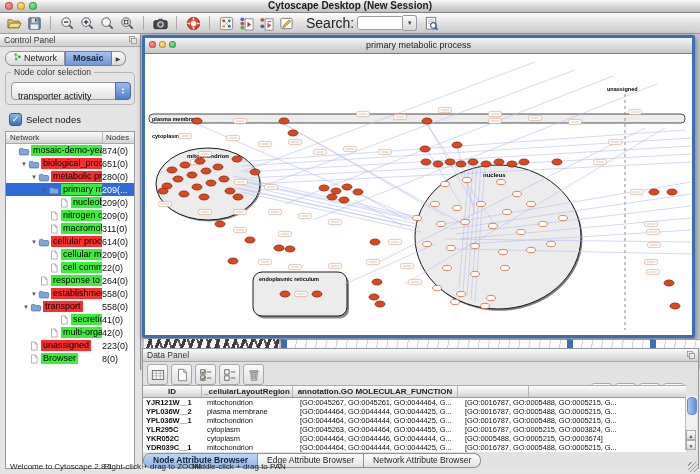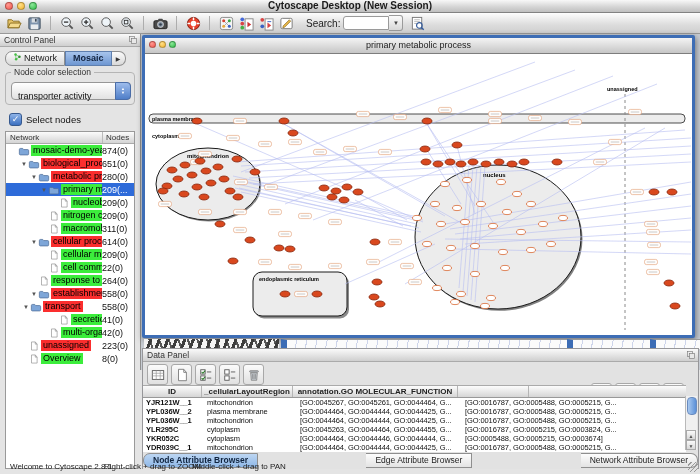--- a/index.html
+++ b/index.html
@@ -10,21 +10,21 @@
   .light{width:8px;height:8px;border-radius:50%;border:1px solid rgba(0,0,0,.28);box-sizing:border-box;}
   .light.red{background:radial-gradient(circle at 35% 30%,#ff9a92,#f4554c);}
   .light.yellow{background:radial-gradient(circle at 35% 30%,#ffe08a,#f5b52e);}
   .light.green{background:radial-gradient(circle at 35% 30%,#8ee69a,#2fbf47);}
   .wtitle{position:absolute;left:0;right:0;top:0;text-align:center;font-size:10px;font-weight:bold;line-height:12px;color:#1a1a1a;}
   
   .toolbar{position:absolute;top:13px;left:0;right:0;height:20px;background:linear-gradient(#fdfdfd,#dcdcdc 60%,#cfcfcf);border-bottom:1px solid #999;display:flex;align-items:center;padding-left:4px;}
   .ticon{width:20px;height:17px;display:inline-flex;align-items:center;justify-content:center;}
   .ticon svg{width:15px;height:15px;}
   .tsep{width:1px;height:14px;background:#adadad;margin:0 6px;}
-  .search-label{font-size:10px;margin-left:10px;margin-right:3px;color:#222;}
+  .search-label{font-size:14px;margin-left:10px;margin-right:3px;color:#222;}
   .search-field{width:40px;height:12px;border:1px solid #9a9a9a;border-radius:3px 0 0 3px;background:#fff;font-size:9px;padding:0 2px;font-family:"Liberation Sans",sans-serif;}
   .search-drop{width:13px;height:14px;border:1px solid #9a9a9a;border-left:none;border-radius:0 3px 3px 0;background:linear-gradient(#fafafa,#d8d8d8);font-size:6px;display:inline-flex;align-items:center;justify-content:center;color:#444;}
   
   .content{position:absolute;top:34px;left:0;width:700px;height:336px;display:flex;}
   
   .cpanel{width:140px;border-right:1px solid #8f8f8f;background:#e4e4e4;position:relative;flex:none;}
   .phead{height:12px;background:linear-gradient(#fafafa,#cfcfcf);border-bottom:1px solid #aaa;font-size:8.5px;line-height:12px;padding-left:4px;color:#333;position:relative;}
   .float-ic{position:absolute;right:2px;top:1px;width:10px;height:10px;}
   .float-ic svg{width:10px;height:10px;}
   .cp-tabs{height:18px;display:flex;align-items:center;padding:2px 0 0 5px;gap:0;}
@@ -75,21 +75,21 @@
   .dp-right{position:absolute;right:14px;top:21px;display:flex;gap:3px;}
   .dtable{position:absolute;left:0;top:36px;right:12px;}
   .dthead{height:11px;display:flex;background:linear-gradient(#fcfcfc,#d6d6d6);border-top:1px solid #aaa;border-bottom:1px solid #999;font-weight:bold;}
   .dthead .hc{font-size:8px;line-height:11px;text-align:center;color:#222;border-right:1px solid #b5b5b5;overflow:hidden;flex:none;}
   .drow{height:9px;display:flex;background:#fff;}
   .drow .dc{font-size:7.5px;line-height:9px;padding-left:3px;color:#111;overflow:hidden;white-space:nowrap;flex:none;letter-spacing:-0.1px;}
   .drow .dc.id{font-weight:bold;}
   .dsb{position:absolute;right:1px;top:47px;width:11px;height:54px;background:#f0f0f0;border-left:1px solid #b9b9b9;}
   .dsb .thumb{position:absolute;left:1px;top:1px;width:8px;height:16px;border-radius:4px;background:linear-gradient(90deg,#a9c9f0,#5b90d8);border:1px solid #6a8cc0;}
   .dsb .btn{position:absolute;left:0;width:10px;height:10px;font-size:5px;text-align:center;line-height:10px;color:#555;background:linear-gradient(#fafafa,#d8d8d8);border:1px solid #aaa;box-sizing:border-box;}
-  .dp-tabs{position:absolute;left:0;right:0;top:104px;display:flex;justify-content:space-between;}
+  .dp-tabs{position:absolute;left:0;right:0;top:104px;display:flex;justify-content:flex-start;}
   .seg{height:13px;font-size:8.5px;line-height:13px;padding:0 9px;border:1px solid #8f8f8f;border-left:none;background:linear-gradient(#fdfdfd,#e3e3e3);color:#222;}
   .seg.first{border-left:1px solid #8f8f8f;border-radius:7px 0 0 7px;}
   .seg.last{border-radius:0 7px 7px 0;}
   .seg.sel{background:linear-gradient(#bdd6f2,#8fb8e8);font-weight:bold;color:#10243f;}
   
   .status{position:absolute;bottom:1px;left:0;height:11px;font-size:8px;color:#222;}
   .status span{position:absolute;white-space:nowrap;}
   .grip{position:absolute;right:2px;bottom:2px;width:10px;height:10px;background:repeating-linear-gradient(135deg,transparent 0 2px,#9a9a9a 2px 3px);}
 </style>
 </head>
@@ -432,21 +432,21 @@
               <span class="cnt">223(0)</span>
             </div>
             <div class="trow" style="padding-left: 14px;">
               <span class="exp"></span>
               <span class="tic">
                 <svg viewBox="0 0 14 16">
                   <path d="M3 1.5h6L12 5v9.5H3z" fill="#fff" stroke="#888"></path>
                   <path d="M9 1.5V5h3" fill="none" stroke="#888"></path>
                 </svg>
               </span>
-              <span class="lab green" style="max-width: 57px;">Overview</span>
+              <span class="lab green" style="max-width: 57px;">Browser</span>
               <span class="cnt">8(0)</span>
             </div>
           </div>
       </div>
     </div>
 
     <div class="desktop">
 
       <div class="iframe">
         <div class="iftitle">

